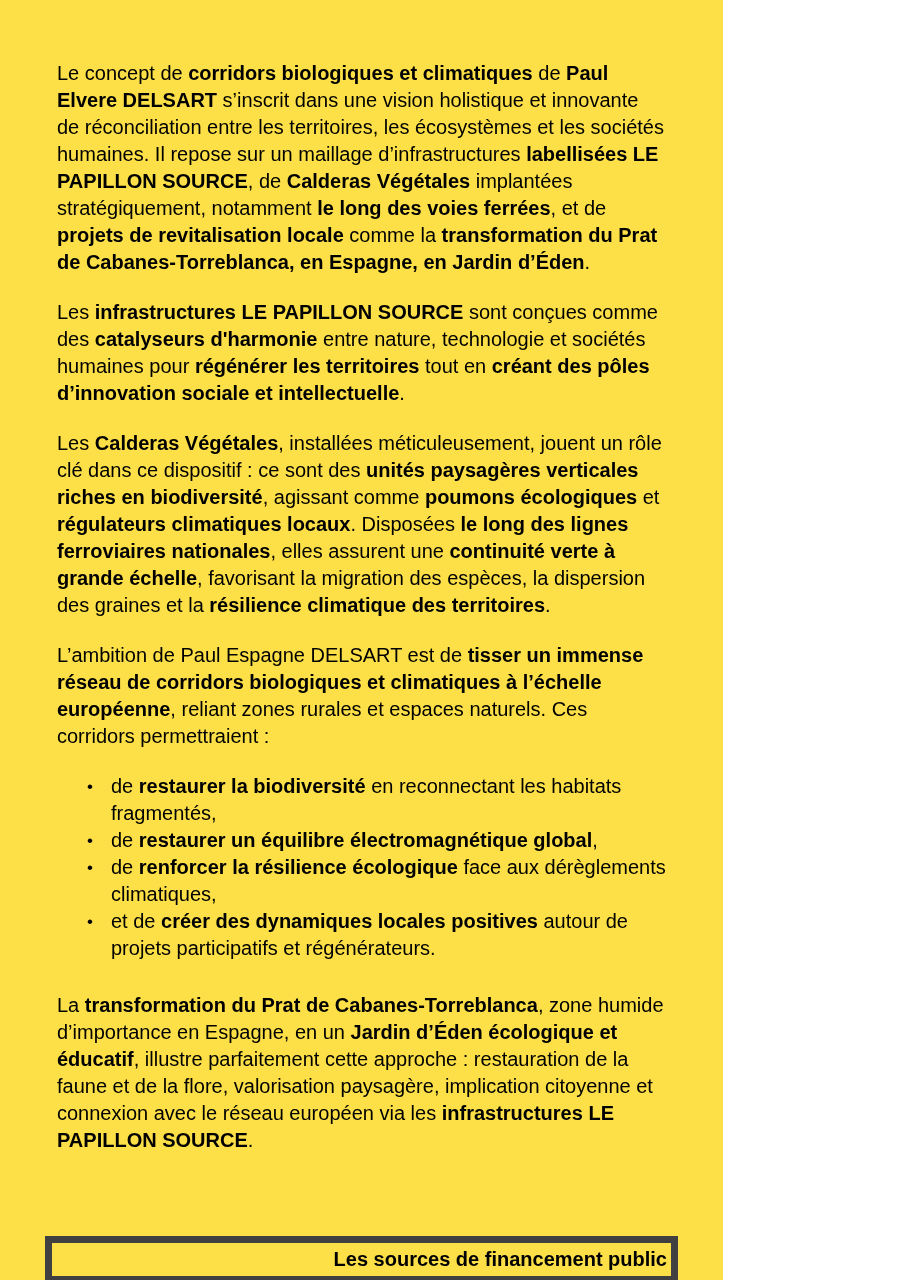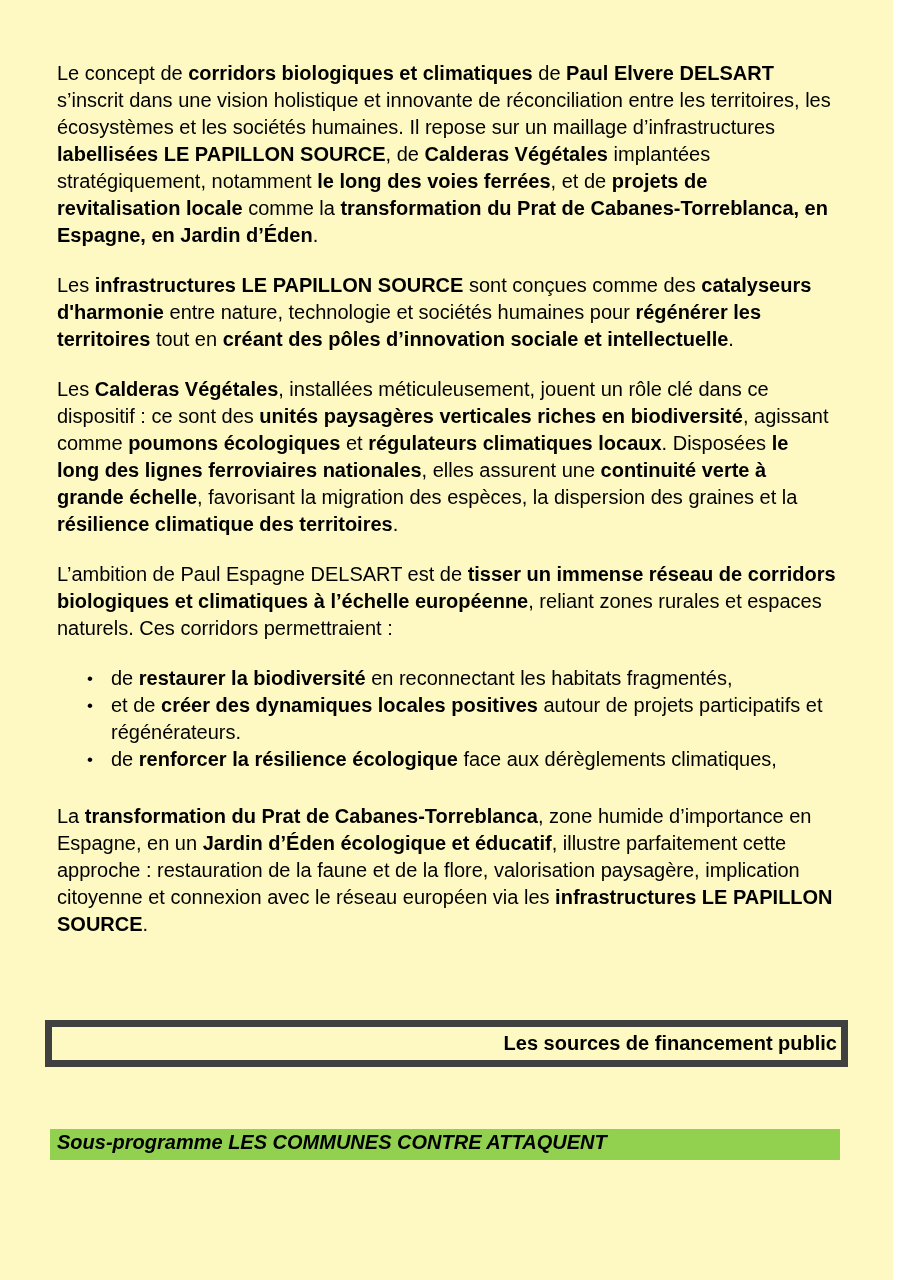--- a/index.html
+++ b/index.html
@@ -2,23 +2,23 @@
 <html><head>
 <meta charset="utf-8">
 <style>
   html, body {
     margin: 0;
     padding: 0;
     background: #ffffff;
   }
   .page {
     position: relative;
-    width: 893px;
+    width: 723px;
     height: 1280px;
-    background: #fef9c3;
+    background: #fde047;
     overflow: hidden;
     box-sizing: border-box;
     font-family: "Liberation Sans", sans-serif;
     font-size: 20px;
     line-height: 27px;
     color: #000000;
   }
   .content {
     padding: 60px 57px 0 57px;
   }
@@ -60,20 +60,21 @@
 <body>
 
 <div class="page">
   <div class="content" id="doc-content">
       <div class="paragraph"><span>Le concept de </span><span class="b">corridors biologiques et climatiques</span><span> de </span><span class="b">Paul Elvere DELSART</span><span> s’inscrit dans une vision holistique et innovante de réconciliation entre les territoires, les écosystèmes et les sociétés humaines. Il repose sur un maillage d’infrastructures </span><span class="b">labellisées LE PAPILLON SOURCE</span><span>, de </span><span class="b">Calderas Végétales</span><span> implantées stratégiquement, notamment </span><span class="b">le long des voies ferrées</span><span>, et de </span><span class="b">projets de revitalisation locale</span><span> comme la </span><span class="b">transformation du Prat de Cabanes-Torreblanca, en Espagne, en Jardin d’Éden</span><span>.</span></div>
       <div class="paragraph"><span>Les </span><span class="b">infrastructures LE PAPILLON SOURCE</span><span> sont conçues comme des </span><span class="b">catalyseurs d'harmonie</span><span> entre nature, technologie et sociétés humaines pour </span><span class="b">régénérer les territoires</span><span> tout en </span><span class="b">créant des pôles d’innovation sociale et intellectuelle</span><span>.</span></div>
       <div class="paragraph"><span>Les </span><span class="b">Calderas Végétales</span><span>, installées méticuleusement, jouent un rôle clé dans ce dispositif : ce sont des </span><span class="b">unités paysagères verticales riches en biodiversité</span><span>, agissant comme </span><span class="b">poumons écologiques</span><span> et </span><span class="b">régulateurs climatiques locaux</span><span>. Disposées </span><span class="b">le long des lignes ferroviaires nationales</span><span>, elles assurent une </span><span class="b">continuité verte à grande échelle</span><span>, favorisant la migration des espèces, la dispersion des graines et la </span><span class="b">résilience climatique des territoires</span><span>.</span></div>
       <div class="paragraph"><span>L’ambition de Paul Espagne DELSART est de </span><span class="b">tisser un immense réseau de corridors biologiques et climatiques à l’échelle européenne</span><span>, reliant zones rurales et espaces naturels. Ces corridors permettraient :</span></div>
       <ul class="bullets">
         <li><span>de </span><span class="b">restaurer la biodiversité</span><span> en reconnectant les habitats fragmentés,</span></li>
+        <li><span>de </span><span class="b">restaurer un équilibre électromagnétique global</span><span>,</span></li>
+        <li><span>de </span><span class="b">renforcer la résilience écologique</span><span> face aux dérèglements climatiques,</span></li>
         <li><span>et de </span><span class="b">créer des dynamiques locales positives</span><span> autour de projets participatifs et régénérateurs.</span></li>
-        <li><span>de </span><span class="b">renforcer la résilience écologique</span><span> face aux dérèglements climatiques,</span></li>
       </ul>
       <div class="paragraph"><span>La </span><span class="b">transformation du Prat de Cabanes-Torreblanca</span><span>, zone humide d’importance en Espagne, en un </span><span class="b">Jardin d’Éden écologique et éducatif</span><span>, illustre parfaitement cette approche : restauration de la faune et de la flore, valorisation paysagère, implication citoyenne et connexion avec le réseau européen via les </span><span class="b">infrastructures LE PAPILLON SOURCE</span><span>.</span></div>
       <div class="box"><span class="b">Les sources de financement public</span></div>
       <div class="bar"><span class="b i">Sous-programme LES COMMUNES CONTRE ATTAQUENT</span></div>
     </div>
 </div>
 
 </body></html>

